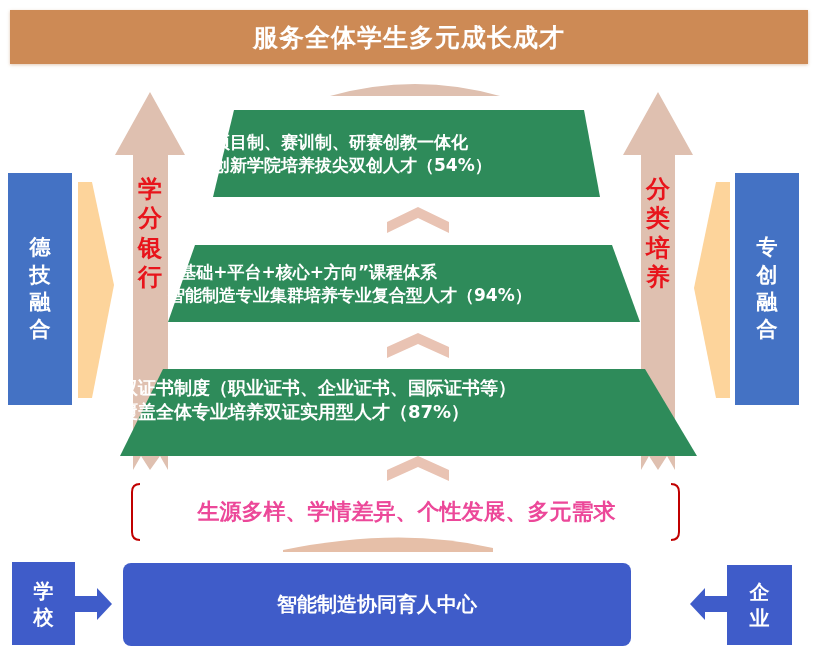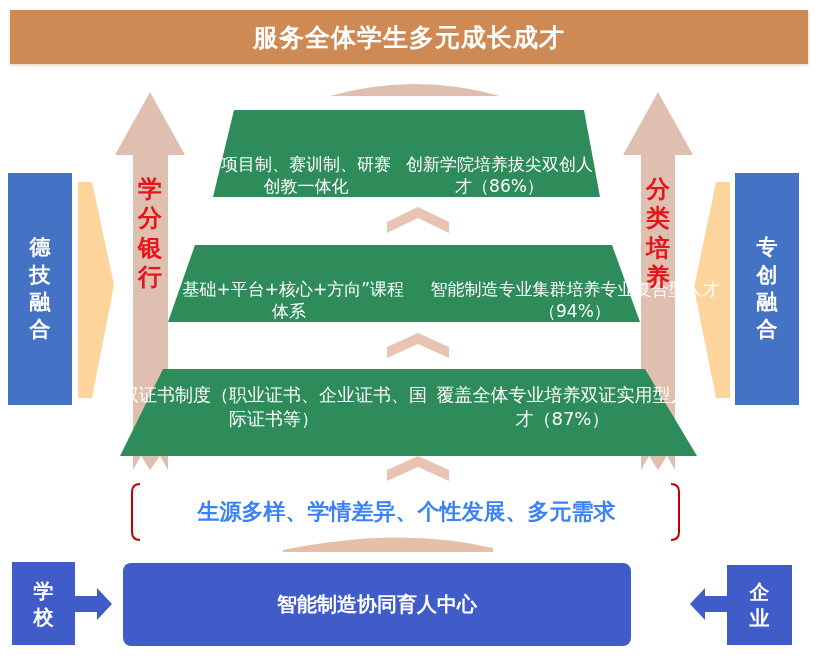--- a/index.html
+++ b/index.html
@@ -11,38 +11,38 @@
   .abs { position: absolute; }
   .banner {
     left: 10px; top: 10px; width: 798px; height: 54px;
     background: #CD8A55; border-radius: 0;
     box-shadow: 0 1px 3px rgba(180,120,70,0.4);
     display: flex; align-items: center; justify-content: center;
     color: #fff; font-weight: bold; font-size: 25px; letter-spacing: 1px;
   }
   svg.layer { position: absolute; left: 0; top: 0; }
   .tier-text {
-    position: absolute; color: #fff; font-weight: normal; text-align: center;
-    display: flex; flex-direction: row; justify-content: center; align-items: flex-end;
+    position: absolute; color: #fff; font-weight: bold; text-align: center;
+    display: flex; flex-direction: column; justify-content: center; align-items: flex-start;
     line-height: 1.3;
   }
   .vert-red {
     position: absolute; color: #E8141B; font-weight: bold; font-size: 24px;
     width: 36px; text-align: center; line-height: 1.22;
     display: flex; flex-direction: column; align-items: center;
   }
   .side-box {
     position: absolute; background: #4472C4; color: #fff; font-weight: bold;
     font-size: 21px; display: flex; flex-direction: column; align-items: center;
     justify-content: center; line-height: 1.3;
   }
   .needs {
     left: 130px; top: 483px; width: 553px; height: 57px;
     display: flex; align-items: center; justify-content: center;
-    font-weight: bold; font-size: 22px; color: #3b82f6;
+    font-weight: bold; font-size: 22px; color: #ec4899;
   }
   .center-box {
     left: 123px; top: 563px; width: 508px; height: 83px;
     background: #3F5CC9; border-radius: 8px;
     color: #fff; font-weight: bold; font-size: 20px;
     display: flex; flex-direction: column; align-items: center; justify-content: center;
     line-height: 1.35;
   }
   .party-box {
     position: absolute; background: #3F5CC9; color: #fff; font-weight: bold;
@@ -80,21 +80,21 @@
 
   <path d="M140,484 Q132,484 132,492 L132,532 Q132,540 140,540" fill="none" stroke="#C00000" stroke-width="2"></path>
   <path d="M671,484 Q679,484 679,492 L679,532 Q679,540 671,540" fill="none" stroke="#C00000" stroke-width="2"></path>
 
   <polygon points="75,596 97,596 97,588 112,604 97,620 97,612 75,612" fill="#3F5CC9"></polygon>
   <polygon points="727,596 705,596 705,588 690,604 705,620 705,612 727,612" fill="#3F5CC9"></polygon>
 </svg>
 
 <div class="tier-text" style="left:213px; top:110px; width:387px; height:87px; font-size:17px;">
   <span>项目制、赛训制、研赛创教一体化</span>
-  <span>创新学院培养拔尖双创人才（86%）</span>
+  <span>创新学院培养拔尖双创人才（54%）</span>
 </div>
 <div class="tier-text" style="left:168px; top:245px; width:572px; height:77px; font-size:17px;">
   <span>“基础+平台+核心+方向”课程体系</span>
   <span>智能制造专业集群培养专业复合型人才（94%）</span>
 </div>
 <div class="tier-text" style="left:120px; top:369px; width:577px; height:61px; font-size:18px;">
   <span>双证书制度（职业证书、企业证书、国际证书等）</span>
   <span>覆盖全体专业培养双证实用型人才（87%）</span>
 </div>
 

